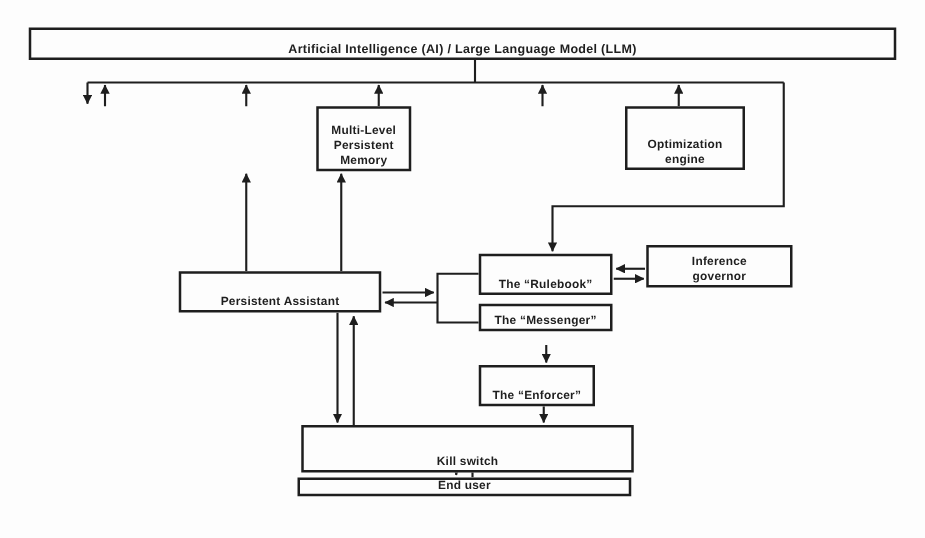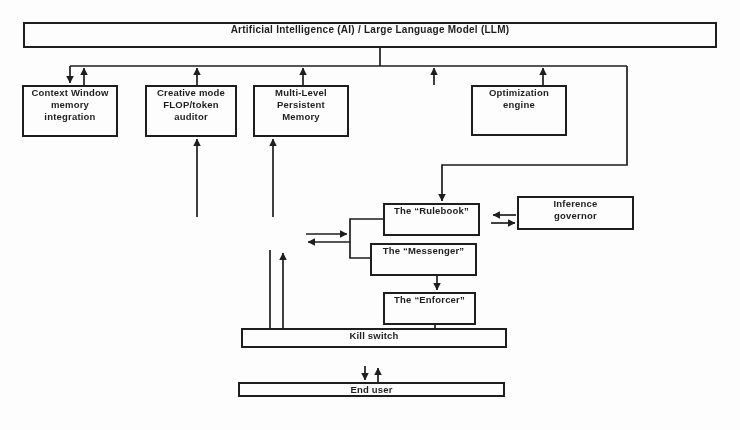--- a/index.html
+++ b/index.html
@@ -19,21 +19,21 @@
     position: absolute;
     left: 0; top: 0;
     width: 740px; height: 430px;
   }
   .node {
     position: absolute;
     box-sizing: border-box;
     border: 2px solid #1e1e1e;
     background: #fdfdfd;
     display: flex;
-    align-items: flex-start;
+    align-items: flex-end;
     justify-content: center;
     text-align: center;
     color: #1e1e1e;
     font-weight: bold;
     font-size: 9.5px;
     line-height: 1.25;
     letter-spacing: 0.2px;
   }
   .lbl { white-space: pre-line; }
   .title-lbl { font-size: 10px; letter-spacing: 0.25px; }
@@ -94,63 +94,56 @@
       <path d="M365 366 V380" marker-end="url(#arrow)"></path>
 
       <path d="M378 382 V368" marker-end="url(#arrow)"></path>
     </g>
   </svg>
 
   <div class="node" style="left:23px; top:22px; width:694px; height:26px">
     <span class="lbl title-lbl">Artificial Intelligence (AI) / Large Language Model  (LLM)</span>
   </div>
 
-  <div class="node" style="left:22px; top:85px; width:96px; height:52px">
-    <span class="lbl">Context Window
-memory
-integration</span>
-  </div>
 
-  <div class="node" style="left:145px; top:85px; width:92px; height:52px">
-    <span class="lbl">Creative mode
-FLOP/token
-auditor</span>
-  </div>
 
-  <div class="node" style="left:253px; top:85px; width:96px; height:52px">
+  <div class="node" style="left:253px; top:85px; width:76px; height:52px">
     <span class="lbl">Multi-Level
 Persistent
 Memory</span>
   </div>
 
 
-  <div class="node" style="left:471px; top:85px; width:96px; height:51px">
+  <div class="node" style="left:500px; top:85px; width:96px; height:51px">
     <span class="lbl">Optimization
 engine</span>
   </div>
 
+  <div class="node" style="left:143px; top:217px; width:162px; height:33px">
+    <span class="lbl">Persistent Assistant</span>
+  </div>
 
-  <div class="node" style="left:383px; top:203px; width:97px; height:33px">
+  <div class="node" style="left:383px; top:203px; width:107px; height:33px">
     <span class="lbl">The “Rulebook”</span>
   </div>
 
   <div class="node" style="left:517px; top:196px; width:117px; height:34px">
     <span class="lbl">Inference
 governor</span>
   </div>
 
-  <div class="node" style="left:370px; top:243px; width:107px; height:33px">
+  <div class="node" style="left:383px; top:243px; width:107px; height:22px">
     <span class="lbl">The “Messenger”</span>
   </div>
 
   <div class="node" style="left:383px; top:292px; width:93px; height:33px">
     <span class="lbl">The “Enforcer”</span>
   </div>
 
-  <div class="node" style="left:241px; top:328px; width:266px; height:20px">
+  <div class="node" style="left:241px; top:340px; width:266px; height:38px">
     <span class="lbl">Kill switch</span>
   </div>
 
   <div class="node" style="left:238px; top:382px; width:267px; height:15px">
     <span class="lbl">End user</span>
   </div>
 
 </div>
 
 </body></html>

